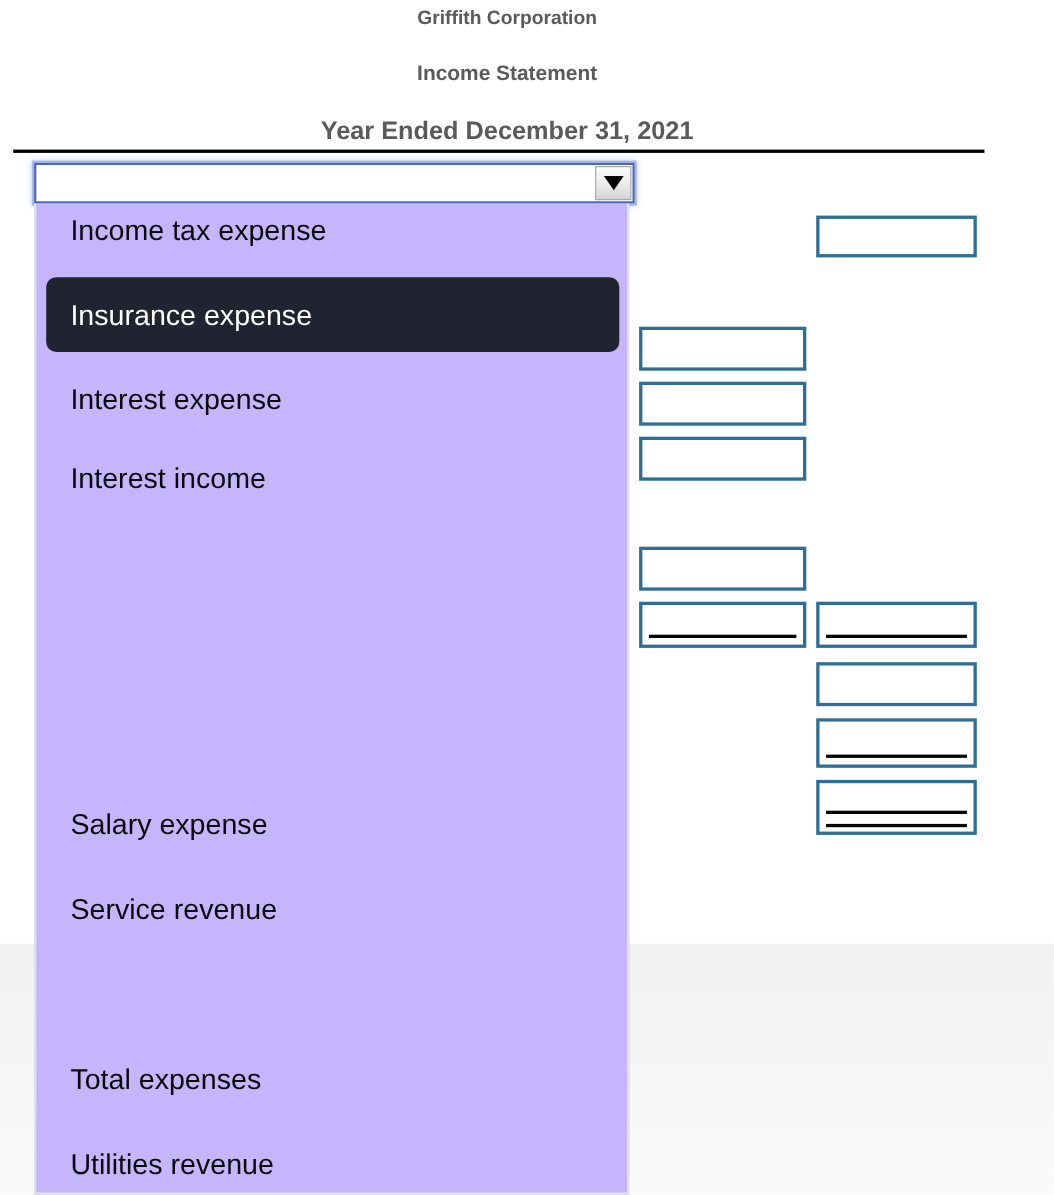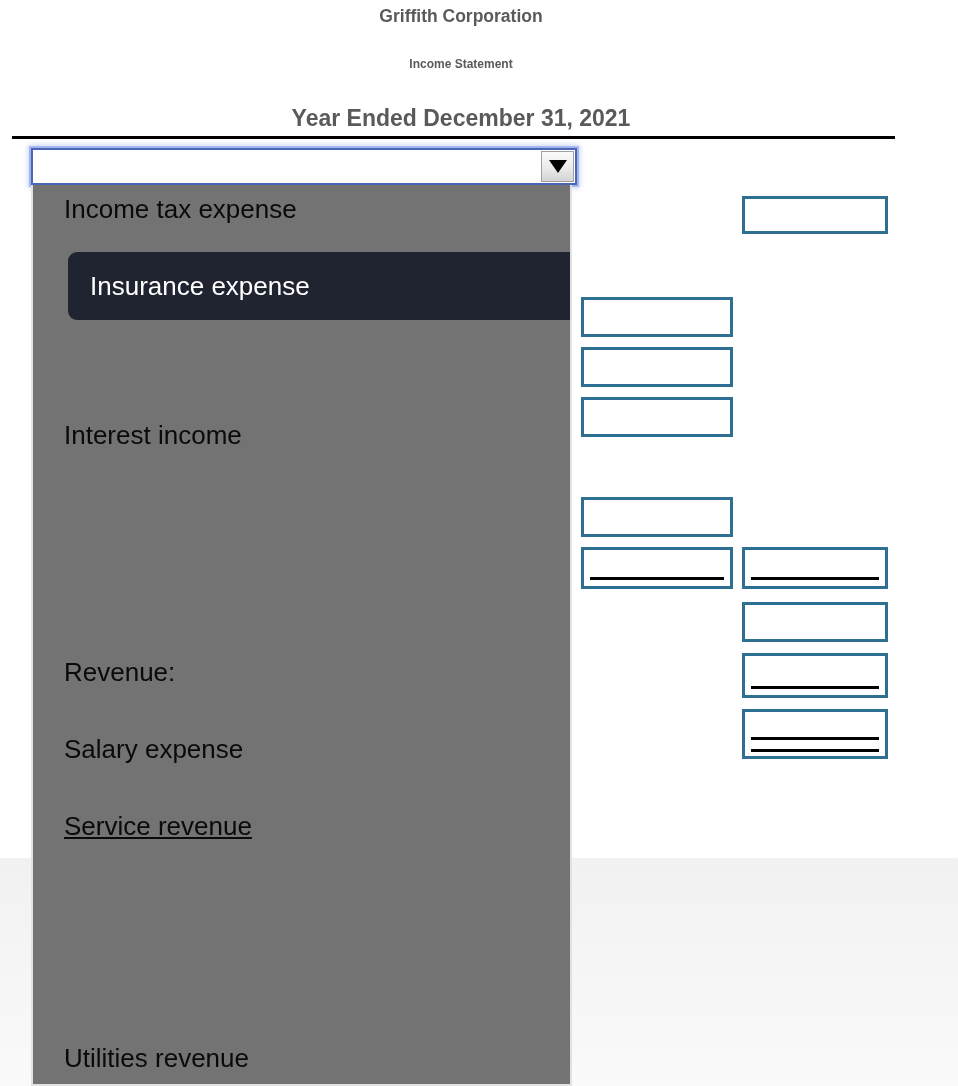--- a/index.html
+++ b/index.html
@@ -39,21 +39,21 @@
   .heading {
     position: absolute;
     left: 0;
     width: 922px;
     text-align: center;
     font-weight: bold;
     color: #5a5a5a;
     white-space: nowrap;
   }
   #hd-company { top: 6px;   font-size: 17.5px; }
-  #hd-title   { top: 57px;  font-size: 12px; }
+  #hd-title   { top: 57px;  font-size: 19px; }
   #hd-period  { top: 105px; font-size: 23px; }
 
   .rule-top {
     position: absolute;
     left: 12px;
     top: 136px;
     width: 883px;
     height: 3px;
     background: #000000;
   }
@@ -138,21 +138,21 @@
   }
 
   
   #dropdown-list {
     position: absolute;
     left: 31px;
     top: 185px;
     width: 541px;
     height: 901px;
     box-sizing: border-box;
-    background: #737373;
+    background: #c4b5fd;
     border-left: 2px solid #e2e2e2;
     border-right: 2px solid #e2e2e2;
     border-bottom: 2px solid #e2e2e2;
     z-index: 50;
     overflow: hidden;
   }
   .dd-item {
     position: absolute;
     left: 9px;
     width: 521px;
@@ -162,21 +162,20 @@
     box-sizing: border-box;
     padding-left: 22px;
     font-size: 26px;
     color: #0a0a0a;
     white-space: nowrap;
   }
   .dd-item.selected {
     background: #1f2430;
     color: #ffffff;
     border-radius: 9px;
-    margin-left: 26px;
   }
 </style>
 </head>
 <body>
 
 <div id="page-root">
 
   <div class="band-white"></div>
   <div class="band-gray"></div>
 
@@ -224,30 +223,33 @@
     </div>
   </div>
 
   <div id="dropdown-list">
       <div class="dd-item" style="top: -10px;">
         <span>Income tax expense</span>
       </div>
       <div class="dd-item selected" style="top: 67.2px;">
         <span>Insurance expense</span>
       </div>
+      <div class="dd-item" style="top: 144.4px;">
+        <span>Interest expense</span>
+      </div>
       <div class="dd-item" style="top: 216px;">
         <span>Interest income</span>
       </div>
-      <div class="dd-item" style="top: 453.2px;">
-        <span>Revenue:</span>
-      </div>
       <div class="dd-item" style="top: 530.4px;">
         <span>Salary expense</span>
       </div>
-      <div class="dd-item" style="top: 607.6px; text-decoration: underline;">
+      <div class="dd-item" style="top: 607.6px;">
         <span>Service revenue</span>
+      </div>
+      <div class="dd-item" style="top: 762px;">
+        <span>Total expenses</span>
       </div>
       <div class="dd-item" style="top: 839.2px;">
         <span>Utilities revenue</span>
       </div>
     </div>
 
 </div>
 
 </body></html>

